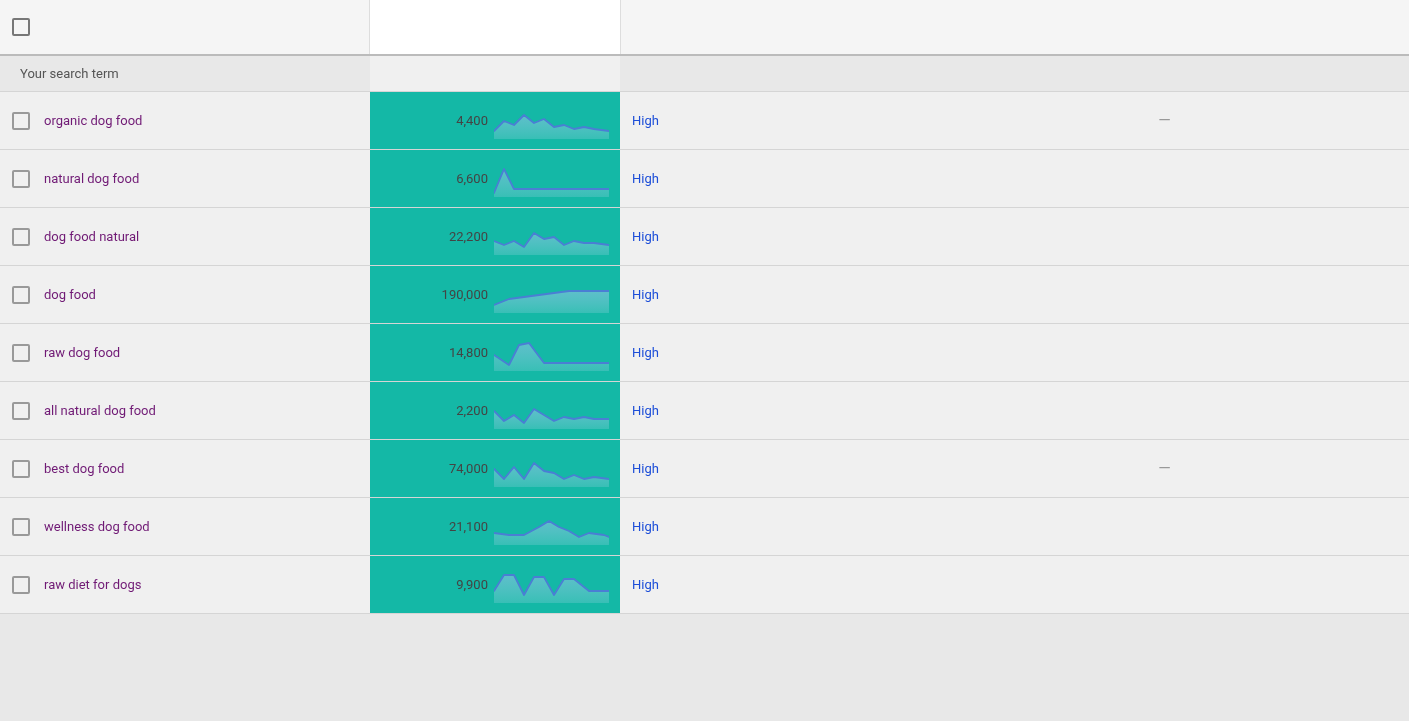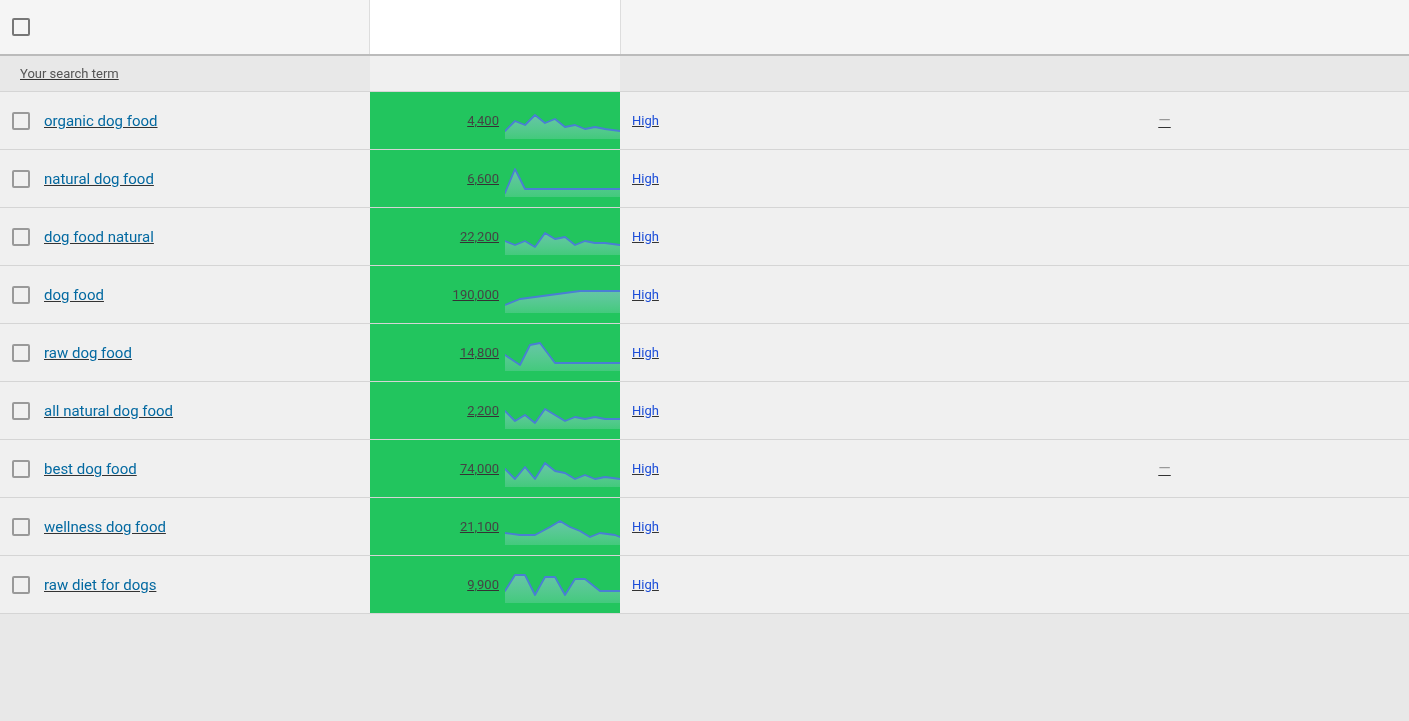--- a/index.html
+++ b/index.html
@@ -5,21 +5,20 @@
     * { box-sizing: border-box; margin: 0; padding: 0; }
     body {
       font-family: 'Roboto', Arial, sans-serif;
       font-size: 13px;
       background: #e8e8e8;
       color: #333;
     }
     .table-container {
       width: 1409px;
       overflow: hidden;
-      text-decoration: underline;
     }
     table {
       width: 100%;
       border-collapse: collapse;
       table-layout: fixed;
     }
     col.col-keyword { width: 370px; }
     col.col-avg { width: 250px; }
     col.col-competition { width: 300px; }
     col.col-ad { width: 489px; }
@@ -66,42 +65,42 @@
     tbody tr.data-row {
       background: #f0f0f0;
       border-bottom: 1px solid #d5d5d5;
     }
     tbody tr.data-row td {
       padding: 0 12px;
       height: 58px;
       vertical-align: middle;
     }
     tbody tr.data-row td.avg-cell {
-      background: #22c55e;
+      background: #14b8a6;
       text-align: right;
-      padding-right: 0;
+      padding-right: 11px;
       vertical-align: middle;
       margin-top: 28px;
     }
     tbody tr.data-row td.competition-cell {
       color: #1d4ed8;
     }
     tbody tr.data-row td.ad-cell {
       text-align: center;
       color: #aaa;
     }
 
     .keyword-cell {
       display: flex;
       align-items: center;
       gap: 14px;
     }
     .keyword-text {
-      font-size: 15px;
-      color: #0369a1;
+      font-size: 13px;
+      color: #701a75;
     }
 
     
     .cb {
       width: 18px;
       height: 18px;
       border: 2px solid #999;
       border-radius: 2px;
       display: inline-block;
       flex-shrink: 0;

